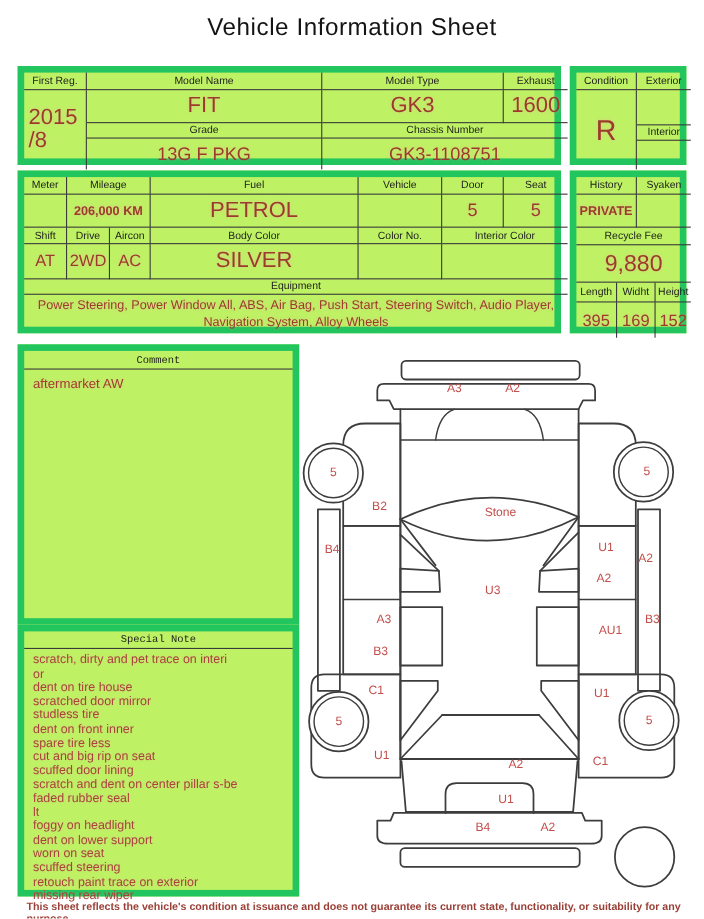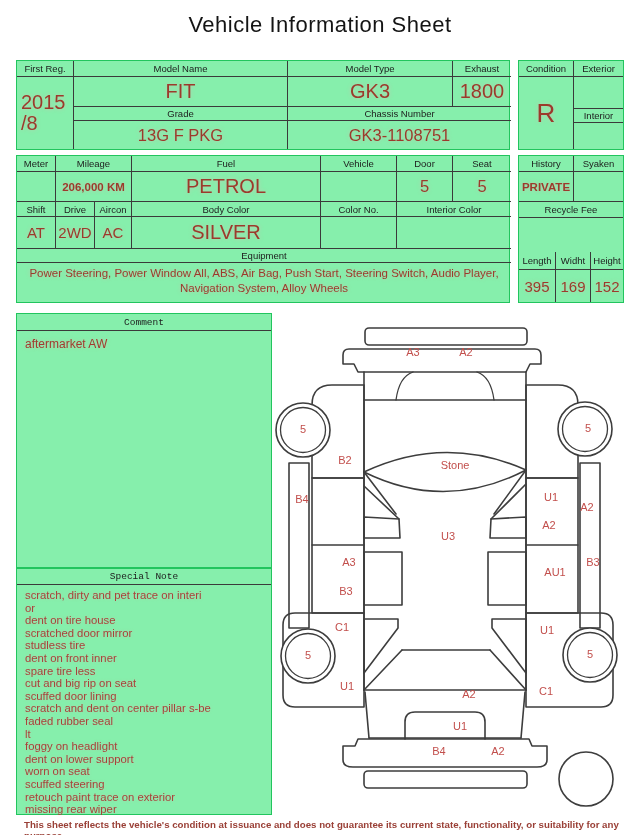--- a/index.html
+++ b/index.html
@@ -4,21 +4,21 @@
 <style>
   html,body{margin:0;padding:0;}
   body{
     width:640px;height:835px;position:relative;background:#ffffff;
     font-family:"Liberation Sans",sans-serif;overflow:hidden;
   }
   .title{
     position:absolute;left:0;top:12px;width:640px;text-align:center;
     font-size:22px;color:#141414;letter-spacing:.5px;
   }
-  .tbl{position:absolute;border:1px solid #22c55e;background:#86efac;box-sizing:border-box;}
+  .tbl{position:absolute;border:6px solid #22c55e;background:#bef264;box-sizing:border-box;}
   .c{
     position:absolute;box-sizing:border-box;
     border-right:1px solid #3a3a3a;border-bottom:1px solid #3a3a3a;
     display:flex;align-items:center;justify-content:center;overflow:hidden;
   }
   .nr{border-right:none;}
   .nb{border-bottom:none;}
   .hd{font-size:9.5px;color:#1c1c1c;}
   .vl{color:#9c3a2c;text-shadow:0 0 4px rgba(255,160,175,.45);}
   .f20{font-size:20px;}  .f17{font-size:16.5px;}  .f16{font-size:15px;}
@@ -66,21 +66,21 @@
   <div class="c hd" style="left:57px;top:0;width:214px;height:16px;">Model Name</div>
   <div class="c hd" style="left:271px;top:0;width:165px;height:16px;">Model Type</div>
   <div class="c hd nr" style="left:436px;top:0;width:58px;height:16px;">Exhaust</div>
 
   <div class="c vl f20 nb firstreg" style="left:0;top:16px;width:57px;height:72px;">
     <div>2015</div>
     <div>/8</div>
   </div>
   <div class="c vl f20" style="left:57px;top:16px;width:214px;height:30px;">FIT</div>
   <div class="c vl f20" style="left:271px;top:16px;width:165px;height:30px;">GK3</div>
-  <div class="c vl f20 nr" style="left:436px;top:16px;width:58px;height:30px;">1800</div>
+  <div class="c vl f20 nr" style="left:436px;top:16px;width:58px;height:30px;">1600</div>
 
   <div class="c hd" style="left:57px;top:46px;width:214px;height:14px;">Grade</div>
   <div class="c hd nr" style="left:271px;top:46px;width:223px;height:14px;">Chassis Number</div>
   <div class="c vl f17 nb" style="left:57px;top:60px;width:214px;height:28px;">13G F PKG</div>
   <div class="c vl f17 nr nb" style="left:271px;top:60px;width:223px;height:28px;">GK3-1108751</div>
 </div>
 
 <div class="tbl" style="left:518px;top:60px;width:106px;height:90px;">
   <div class="c hd" style="left:0;top:0;width:55px;height:16px;">Condition</div>
   <div class="c hd nr" style="left:55px;top:0;width:49px;height:16px;">Exterior</div>
@@ -123,20 +123,21 @@
   <div class="c vl nr nb equip left-al" style="left:0;top:107px;width:494px;height:39px;">Power Steering, Power Window  All, ABS, Air Bag, Push Start, Steering Switch, Audio Player, Navigation System, Alloy Wheels</div>
 </div>
 
 <div class="tbl" style="left:518px;top:155px;width:106px;height:148px;">
   <div class="c hd" style="left:0;top:0;width:55px;height:16px;">History</div>
   <div class="c hd nr" style="left:55px;top:0;width:49px;height:16px;">Syaken</div>
   <div class="c vl f12" style="left:0;top:16px;width:55px;height:30px;">PRIVATE</div>
   <div class="c nr" style="left:55px;top:16px;width:49px;height:30px;"></div>
 
   <div class="c hd nr" style="left:0;top:46px;width:104px;height:16px;">Recycle Fee</div>
+  <div class="c vl f22 nr" style="left:0;top:62px;width:104px;height:34px;">9,880</div>
 
   <div class="c hd" style="left:0;top:96px;width:37px;height:18px;">Length</div>
   <div class="c hd" style="left:37px;top:96px;width:35px;height:18px;">Widht</div>
   <div class="c hd nr" style="left:72px;top:96px;width:32px;height:18px;">Height</div>
   <div class="c vl f15 nb" style="left:0;top:114px;width:37px;height:32px;">395</div>
   <div class="c vl f15 nb" style="left:37px;top:114px;width:35px;height:32px;">169</div>
   <div class="c vl f15 nr nb" style="left:72px;top:114px;width:32px;height:32px;">152</div>
 </div>
 
 <div class="tbl" style="left:16px;top:313px;width:256px;height:255px;">

